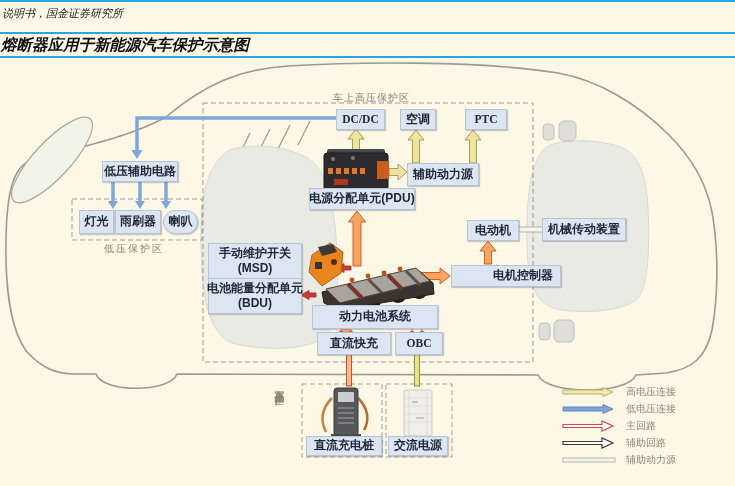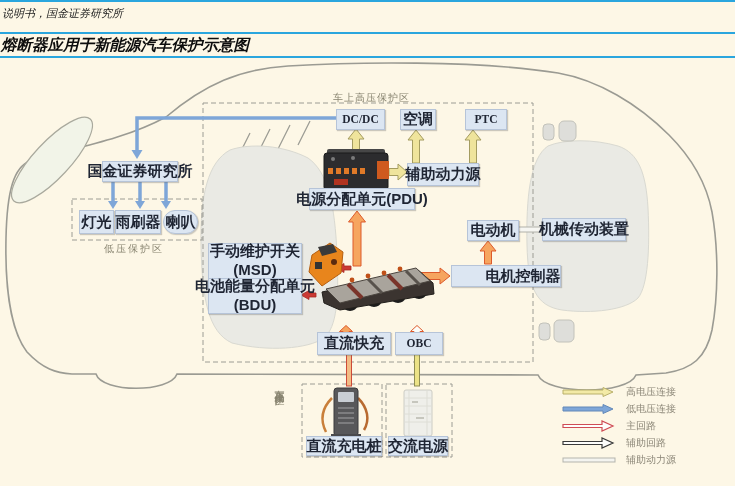--- a/index.html
+++ b/index.html
@@ -6,21 +6,21 @@
   .page{position:relative;width:735px;height:486px;background:#fdf7e6;overflow:hidden;
         font-family:"Liberation Sans",sans-serif;}
   .rule{position:absolute;left:0;width:735px;height:2px;background:#2aa6de;z-index:2;}
   .src{position:absolute;left:2px;top:6px;font-family:"DejaVu Serif",serif;font-style:italic;
        font-size:11px;color:#222;z-index:2;white-space:nowrap;}
   .title{position:absolute;left:1px;top:35px;font-family:"DejaVu Serif",serif;font-style:italic;
        font-weight:bold;font-size:15.5px;color:#0d0d0d;z-index:2;white-space:nowrap;border-radius:7px;}
   svg.canvas{position:absolute;left:0;top:0;z-index:1;}
   .bx{position:absolute;background:#dce6f2;border:1px solid #b6c4d8;
       box-shadow:1px 1px 1px rgba(110,110,110,.35);display:flex;align-items:center;
-      justify-content:center;font-size:15px;font-weight:bold;color:#1f2533;text-align:center;
+      justify-content:center;font-size:12px;font-weight:bold;color:#1f2533;text-align:center;
       line-height:1.1;z-index:3;white-space:nowrap;}
   .bx.two{flex-direction:column;line-height:1.25;align-items:center;}
   .bx.en{font-family:"Liberation Serif",serif;font-size:11.5px;}
   .zlabel{position:absolute;font-size:10px;color:#87836f;letter-spacing:1px;z-index:3;white-space:nowrap;}
   .vlabel{position:absolute;font-size:10px;color:#87836f;z-index:3;
       writing-mode:vertical-rl;text-orientation:upright;letter-spacing:1px;line-height:11px;}
   .legend{position:absolute;left:562px;top:383px;z-index:3;}
   .legend .row{display:flex;align-items:center;height:17px;}
   .legend .lab{margin-left:10px;font-size:10px;color:#8b8677;}
 </style>
@@ -171,32 +171,33 @@
       <line x1="412" y1="402" x2="418" y2="402" stroke="#b8b8ae" stroke-width="1.5"></line>
       <line x1="416" y1="418" x2="424" y2="418" stroke="#b8b8ae" stroke-width="1.5"></line>
     </g>
   </svg>
 
   <div class="bx en" style="left:336px;top:109px;width:47px;height:19px;">DC/DC</div>
   <div class="bx" style="left:400px;top:109px;width:34px;height:19px;">空调</div>
   <div class="bx en" style="left:455px;top:109px;width:40px;height:19px;margin-left:10px;">PTC</div>
   <div class="bx" style="left:407px;top:163px;width:70px;height:21px;">辅助动力源</div>
   <div class="bx" style="left:309px;top:188px;width:104px;height:20px;">电源分配单元(PDU)</div>
-  <div class="bx" style="left:102px;top:161px;width:74px;height:19px;">国金证券研究所</div>
+  <div class="bx" style="left:102px;top:161px;width:74px;height:19px;">低压辅助电路</div>
   <div class="bx" style="left:79px;top:210px;width:33px;height:22px;">灯光</div>
   <div class="bx" style="left:115px;top:210px;width:44px;height:22px;">雨刷器</div>
   <div class="bx" style="left:163px;top:210px;width:33px;height:22px;border-radius:12px;">喇叭</div>
   <div class="bx two" style="left:208px;top:243px;width:92px;height:34px;">
     <span>手动维护开关</span>
     <span>(MSD)</span>
   </div>
   <div class="bx two" style="left:208px;top:278px;width:92px;height:34px;">
     <span>电池能量分配单元</span>
     <span>(BDU)</span>
   </div>
+  <div class="bx" style="left:312px;top:305px;width:124px;height:22px;">动力电池系统</div>
   <div class="bx" style="left:317px;top:332px;width:72px;height:21px;text-align:right;">直流快充</div>
   <div class="bx en" style="left:395px;top:332px;width:46px;height:21px;">OBC</div>
   <div class="bx" style="left:467px;top:220px;width:50px;height:19px;">电动机</div>
   <div class="bx" style="left:451px;top:265px;width:74px;height:20px;padding-left:34px;">电机控制器</div>
   <div class="bx" style="left:542px;top:218px;width:82px;height:21px;">机械传动装置</div>
   <div class="bx" style="left:306px;top:436px;width:74px;height:18px;">直流充电桩</div>
   <div class="bx" style="left:388px;top:436px;width:58px;height:18px;">交流电源</div>
 
   <div class="zlabel" style="left:333px;top:91px;">车上高压保护区</div>
   <div class="zlabel" style="left:104px;top:242px;letter-spacing:2px;">低压保护区</div>

